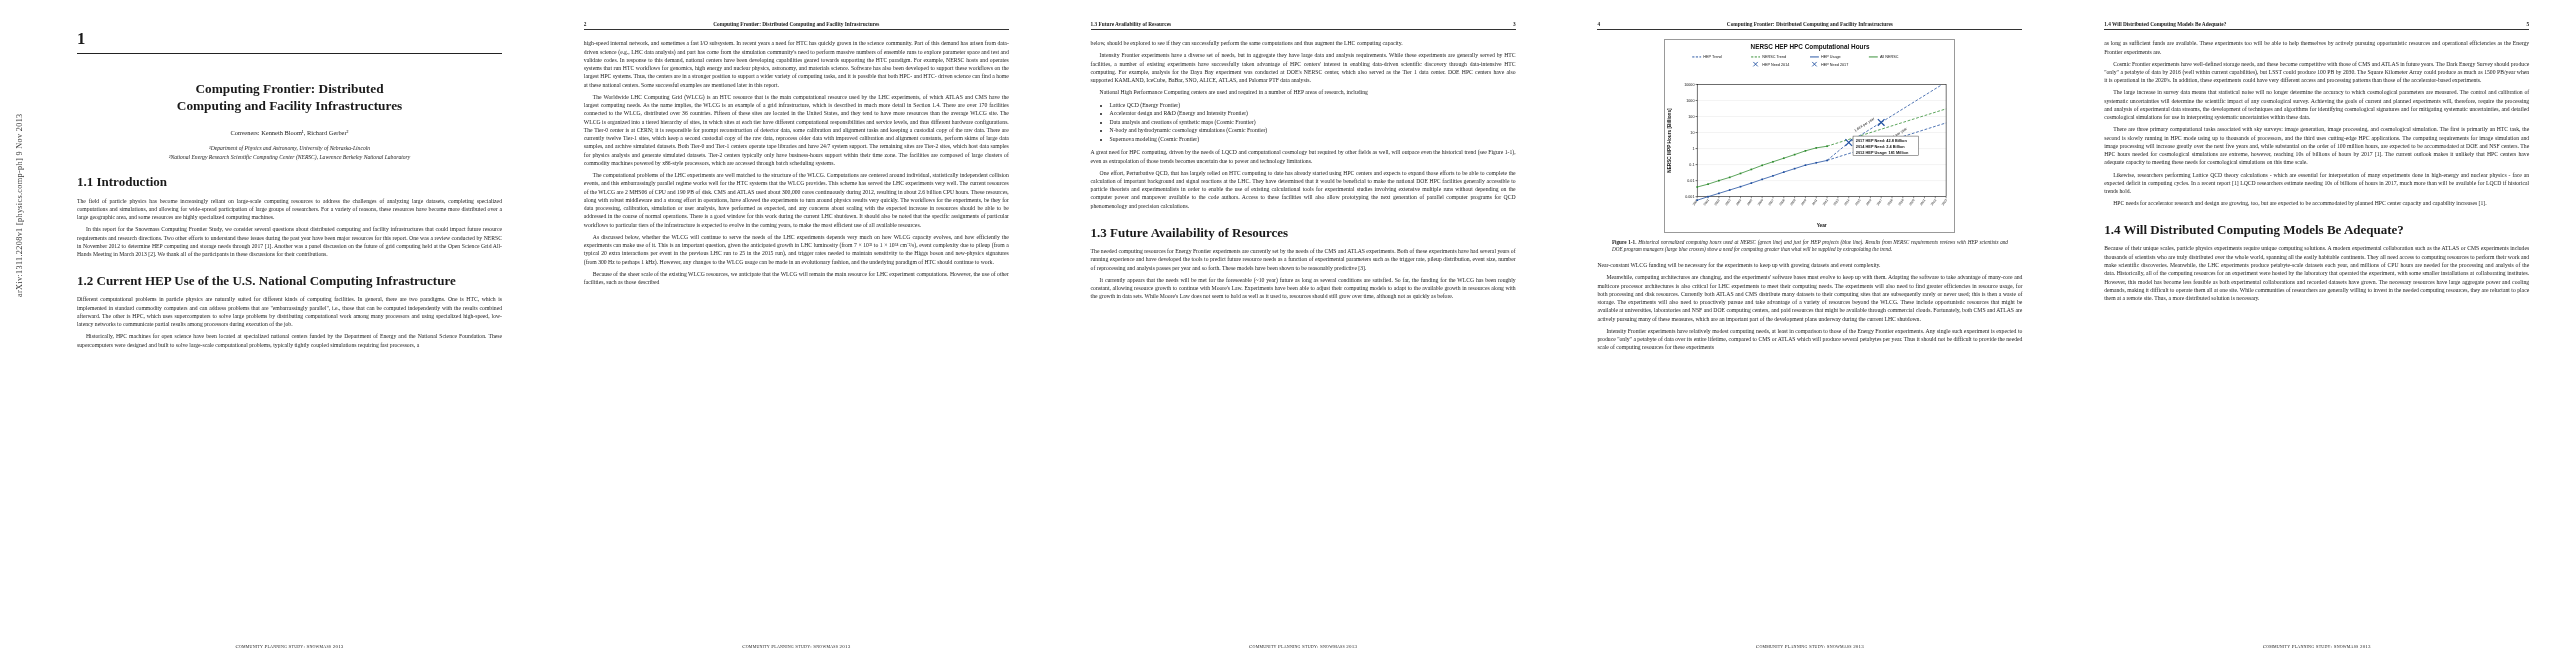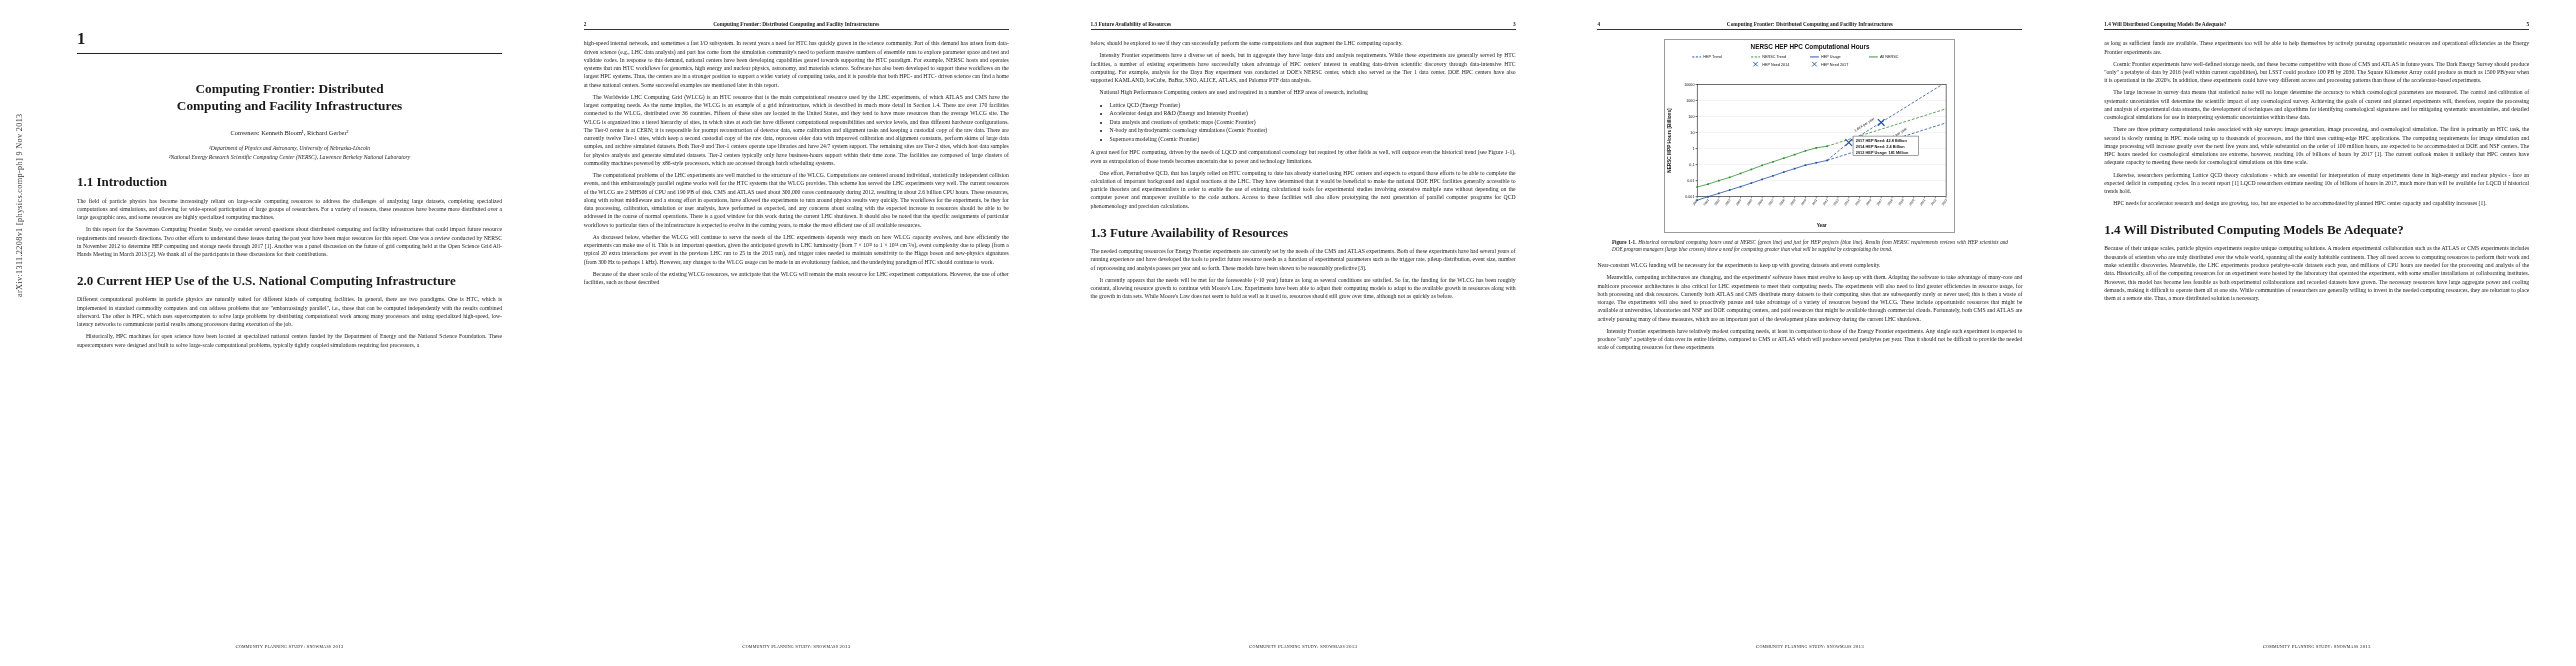--- a/index.html
+++ b/index.html
@@ -71,21 +71,21 @@
     <div class="chapter-num">1</div>
     <hr class="chapter-rule">
     <h1 class="paper-title">Computing Frontier: Distributed Computing and Facility Infrastructures</h1>
     <div class="conveners">Conveners: Kenneth Bloom¹, Richard Gerber²</div>
     <div class="affil">¹Department of Physics and Astronomy, University of Nebraska-Lincoln</div>
     <div class="affil">²National Energy Research Scientific Computing Center (NERSC), Lawrence Berkeley National Laboratory</div>
     <div class="body-text">
       <h3 class="section-heading">1.1   Introduction</h3>
       <p class="noindent">The field of particle physics has become increasingly reliant on large-scale computing resources to address the challenges of analyzing large datasets, completing specialized computations and simulations, and allowing for wide-spread participation of large groups of researchers. For a variety of reasons, these resources have become more distributed over a large geographic area, and some resources are highly specialized computing machines.</p>
       <p>In this report for the Snowmass Computing Frontier Study, we consider several questions about distributed computing and facility infrastructures that could impact future resource requirements and research directions. Two other efforts to understand these issues during the past year have been major resources for this report. One was a review conducted by NERSC in November 2012 to determine HEP computing and storage needs through 2017 [1]. Another was a panel discussion on the future of grid computing held at the Open Science Grid All-Hands Meeting in March 2013 [2]. We thank all of the participants in these discussions for their contributions.</p>
-      <h3 class="section-heading">2.0   Current HEP Use of the U.S. National Computing Infrastructure</h3>
+      <h3 class="section-heading">1.2   Current HEP Use of the U.S. National Computing Infrastructure</h3>
       <p class="noindent">Different computational problems in particle physics are naturally suited for different kinds of computing facilities. In general, there are two paradigms. One is HTC, which is implemented in standard commodity computers and can address problems that are "embarrassingly parallel", i.e., those that can be computed independently with the results combined afterward. The other is HPC, which uses supercomputers to solve large problems by distributing computational work among many processors and using specialized high-speed, low-latency networks to communicate partial results among processors during execution of the job.</p>
       <p>Historically, HPC machines for open science have been located at specialized national centers funded by the Department of Energy and the National Science Foundation. These supercomputers were designed and built to solve large-scale computational problems, typically tightly coupled simulations requiring fast processors, a</p>
     </div>
     <div class="page-footer">Community Planning Study: Snowmass 2013</div>
   </section>
 
   <section class="page">
     <div class="running-head">
       <span class="rh-left">2</span>
       <span class="rh-center">Computing Frontier: Distributed Computing and Facility Infrastructures</span>

